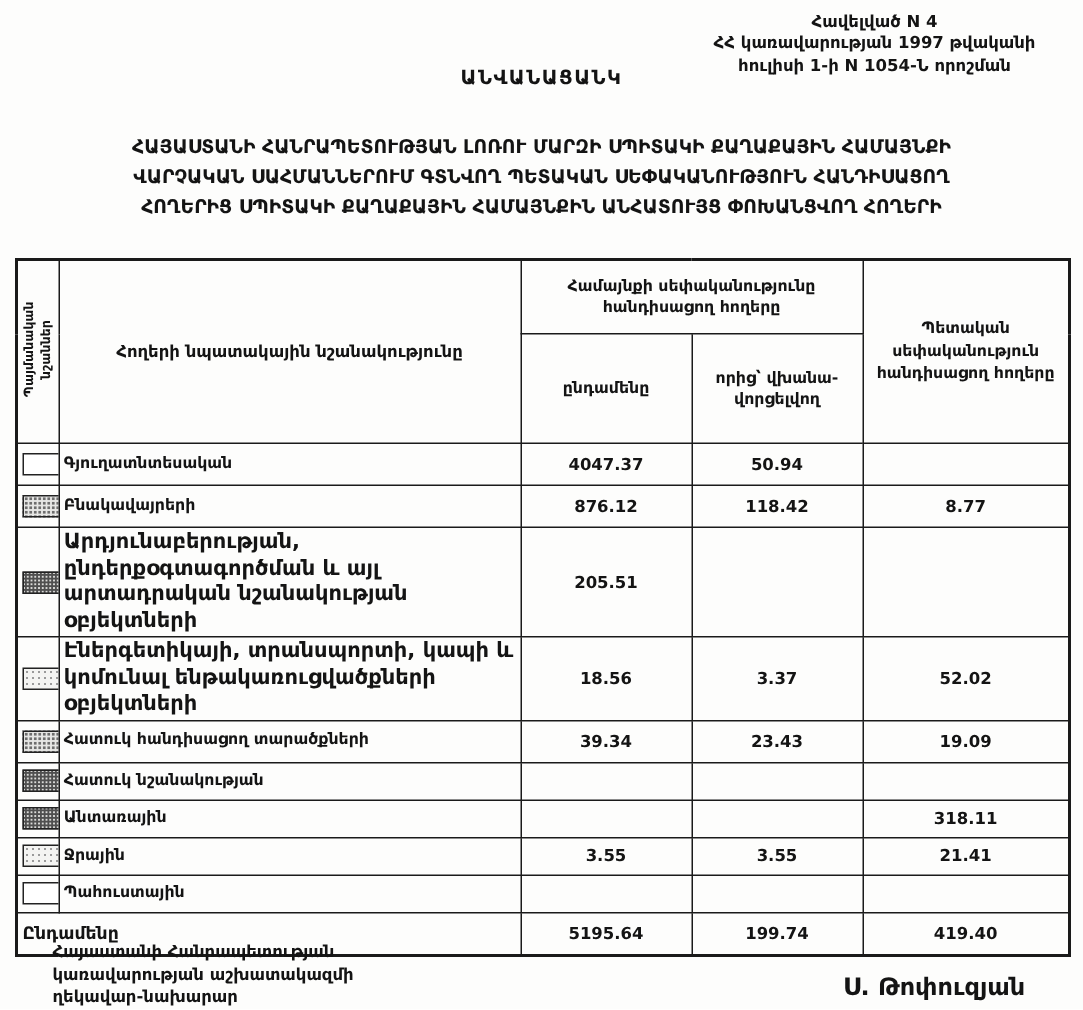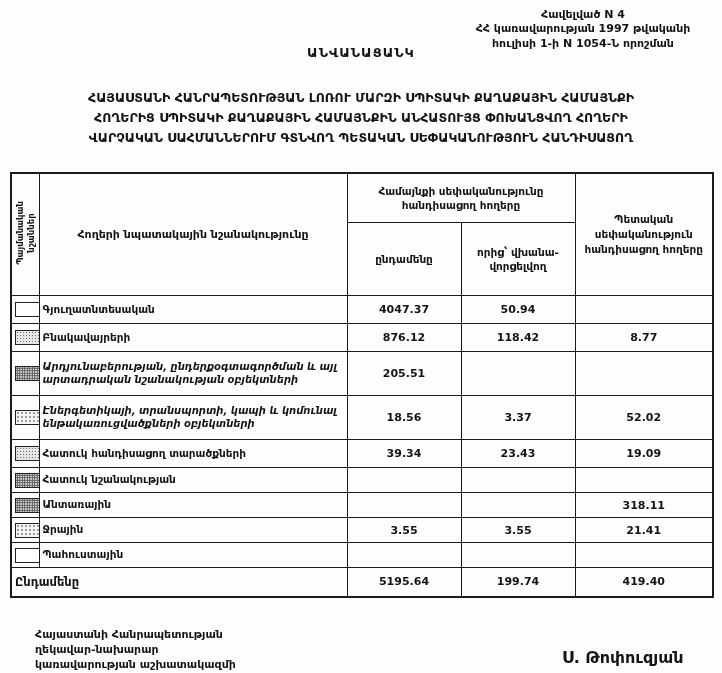--- a/index.html
+++ b/index.html
@@ -31,21 +31,21 @@
     writing-mode:vertical-rl;transform:rotate(180deg);
     white-space:pre-line;font-size:8.5px;font-weight:bold;line-height:1.35;
     display:inline-block;
   }
   th.purpose{vertical-align:middle;text-align:center;font-size:11px;}
   th.community{height:46px;vertical-align:middle;text-align:center;font-size:10.5px;line-height:1.35;}
   th.state{vertical-align:middle;text-align:center;font-size:10.5px;line-height:1.4;}
   th.sub{height:70px;vertical-align:middle;text-align:center;font-size:10.5px;white-space:pre-line;line-height:1.35;}
   td.sym{text-align:center;vertical-align:middle;}
   td.lbl{text-align:left;padding-left:8px;vertical-align:middle;font-size:10.5px;font-weight:bold;line-height:1.25;}
-  td.lbl.small{font-size:10px;font-style:italic;}
+  td.lbl.small{font-size:14px;}
   td.num{text-align:center;vertical-align:middle;font-weight:bold;font-size:11px;}
   tr.r-std{height:28px;} tr.r-tall{height:44px;} tr.r-sm{height:25px;} tr.r-total{height:29px;}
   td.total-lbl{padding-left:52px;font-weight:bold;font-size:11.5px;vertical-align:middle;}
   .swatch{width:28px;height:13px;border:1px solid #222;margin:0 auto;background:#fff;}
   .pat-empty{background:#fff;}
   .pat-light{
     background-color:#f4f4f2;
     background-image:radial-gradient(#9a9a9a 0.7px, transparent 0.9px);
     background-size:4px 4px;
   }
@@ -74,22 +74,22 @@
   <div class="annex">
     <div>Հավելված N 4</div>
     <div>ՀՀ կառավարության 1997 թվականի</div>
     <div>հուլիսի 1-ի N 1054-Ն որոշման</div>
   </div>
 
   <div class="doc-title">ԱՆՎԱՆԱՑԱՆԿ</div>
 
   <div class="subtitle">
     <div>ՀԱՅԱՍՏԱՆԻ ՀԱՆՐԱՊԵՏՈՒԹՅԱՆ ԼՈՌՈՒ ՄԱՐԶԻ ՍՊԻՏԱԿԻ ՔԱՂԱՔԱՅԻՆ ՀԱՄԱՅՆՔԻ</div>
+    <div>ՎԱՐՉԱԿԱՆ ՍԱՀՄԱՆՆԵՐՈՒՄ ԳՏՆՎՈՂ ՊԵՏԱԿԱՆ ՍԵՓԱԿԱՆՈՒԹՅՈՒՆ ՀԱՆԴԻՍԱՑՈՂ</div>
     <div>ՀՈՂԵՐԻՑ ՍՊԻՏԱԿԻ ՔԱՂԱՔԱՅԻՆ ՀԱՄԱՅՆՔԻՆ ԱՆՀԱՏՈՒՅՑ ՓՈԽԱՆՑՎՈՂ ՀՈՂԵՐԻ</div>
-    <div>ՎԱՐՉԱԿԱՆ ՍԱՀՄԱՆՆԵՐՈՒՄ ԳՏՆՎՈՂ ՊԵՏԱԿԱՆ ՍԵՓԱԿԱՆՈՒԹՅՈՒՆ ՀԱՆԴԻՍԱՑՈՂ</div>
   </div>
 
   <table class="main">
     <colgroup>
       <col style="width:28px">
         <col style="width:308px">
         <col style="width:114px">
         <col style="width:114px">
         <col style="width:138px">
     </colgroup>
@@ -195,19 +195,19 @@
         <td class="total-lbl" colspan="2">Ընդամենը</td>
         <td class="num">5195.64</td>
         <td class="num">199.74</td>
         <td class="num">419.40</td>
       </tr>
     </tbody>
   </table>
 
   <div class="footer-left">
     <div>Հայաստանի Հանրապետության</div>
+    <div>կառավարության աշխատակազմի</div>
     <div>ղեկավար-նախարար</div>
-    <div>կառավարության աշխատակազմի</div>
   </div>
 
   <div class="signature">Ս. Թոփուզյան</div>
 
 </div>
 
 </body></html>

